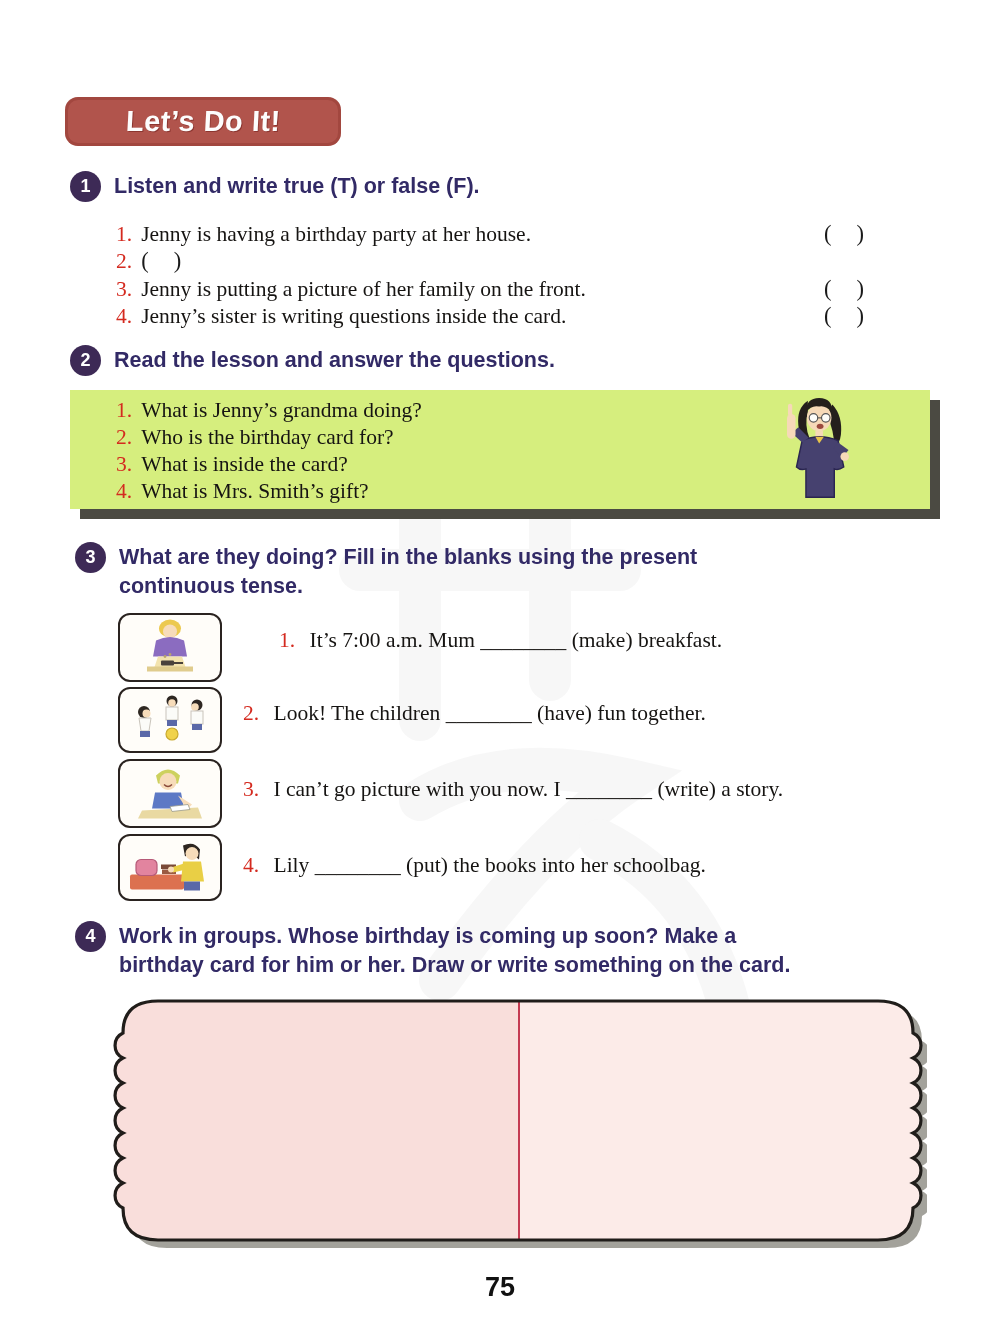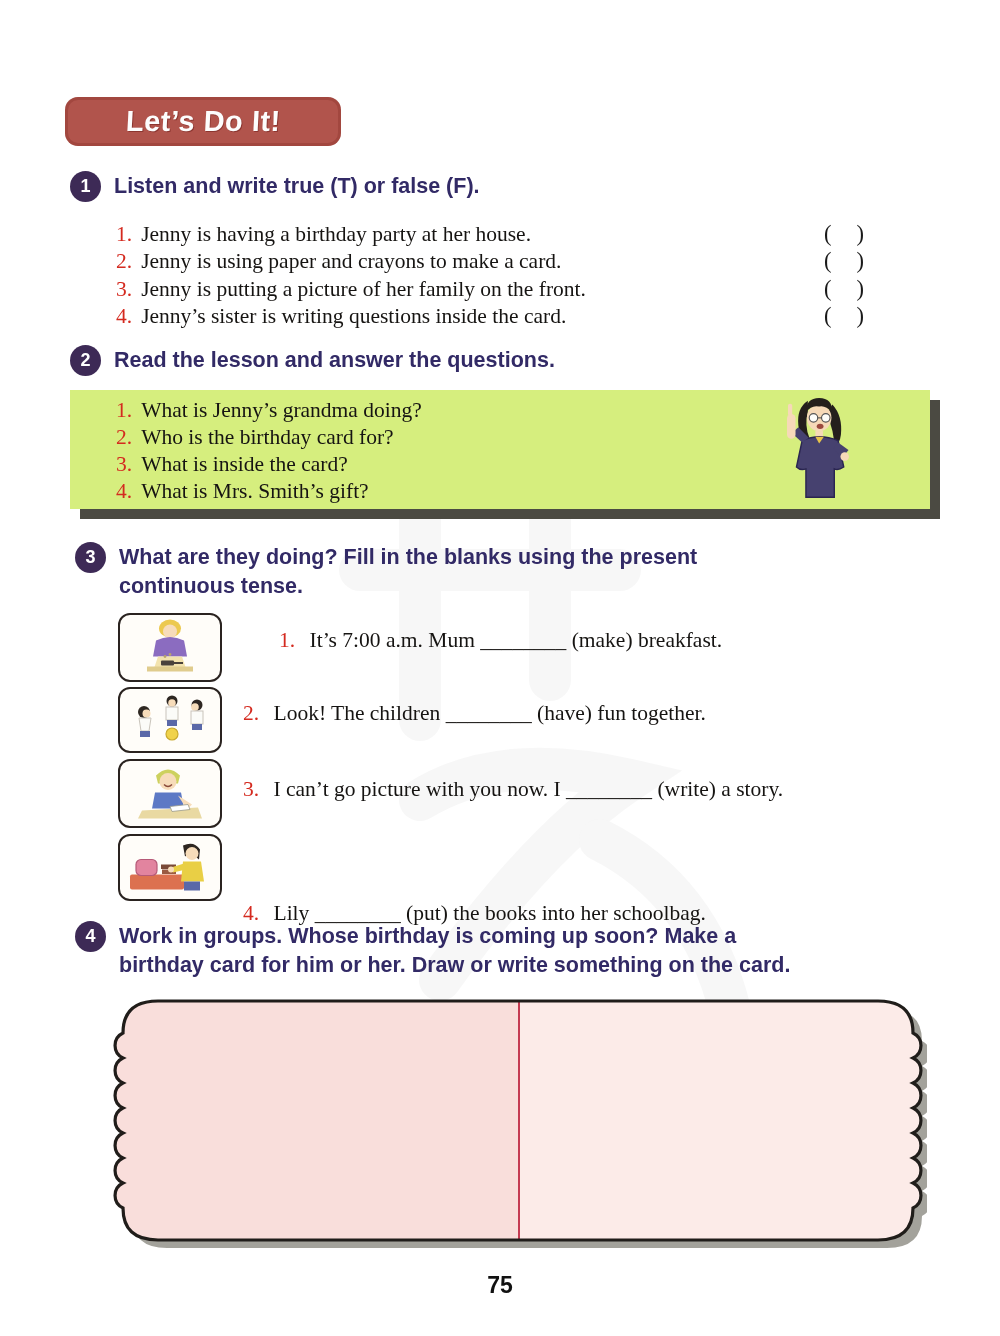--- a/index.html
+++ b/index.html
@@ -47,27 +47,27 @@
 
   
   .thumb{position:absolute;left:118px;width:100px;border:2.5px solid #2a2320;border-radius:12px;
          background:#fffdf9;overflow:hidden;}
   #thumb1{top:613px;height:65px;}
   #thumb2{top:687px;height:62px;}
   #thumb3{top:759px;height:65px;}
   #thumb4{top:834px;height:63px;}
   .thumb svg{display:block;width:100%;height:100%;}
   .sentence{position:absolute;left:243px;white-space:nowrap;}
-  #sent1{top:628px;margin-left:36px;} #sent2{top:701px;} #sent3{top:777px;} #sent4{top:901px;}
+  #sent1{top:628px;margin-left:36px;} #sent2{top:701px;} #sent3{top:777px;} #sent4{top:853px;}
 
   
   .card-wrap{position:absolute;left:113px;top:998px;width:814px;height:254px;}
 
   .page-num{position:absolute;left:0;right:0;top:1272px;text-align:center;
-            font-family:"Liberation Sans",sans-serif;font-weight:700;font-size:23px;color:#111;}
+            font-family:"Liberation Sans",sans-serif;font-weight:700;font-size:27px;color:#111;}
 </style>
 </head>
 <body>
 
 <div class="page">
 
   <svg class="watermark" viewBox="0 0 560 620">
     <g fill="none" stroke="#555" stroke-width="42" stroke-linecap="round">
       <path d="M120 40 V300"></path>
         <path d="M250 20 V260"></path>
@@ -90,21 +90,20 @@
     <div class="row">
       <span class="red-num">1.</span>
       <span class="txt">Jenny is having a birthday party at her house.</span>
       <span class="parens">
           <span>(</span>
           <span>)</span>
         </span>
     </div>
     <div class="row">
       <span class="red-num">2.</span>
-      <span class="txt">Jenny is using paper and crayons to make a card.</span>
       <span class="parens">
           <span>(</span>
           <span>)</span>
         </span>
     </div>
     <div class="row">
       <span class="red-num">3.</span>
       <span class="txt">Jenny is putting a picture of her family on the front.</span>
       <span class="parens">
           <span>(</span>

